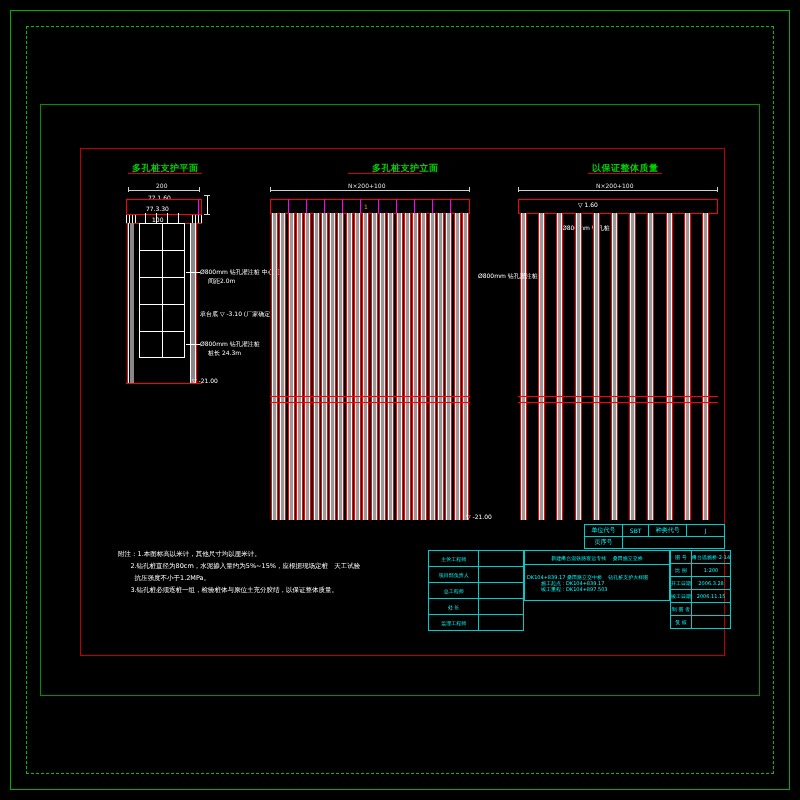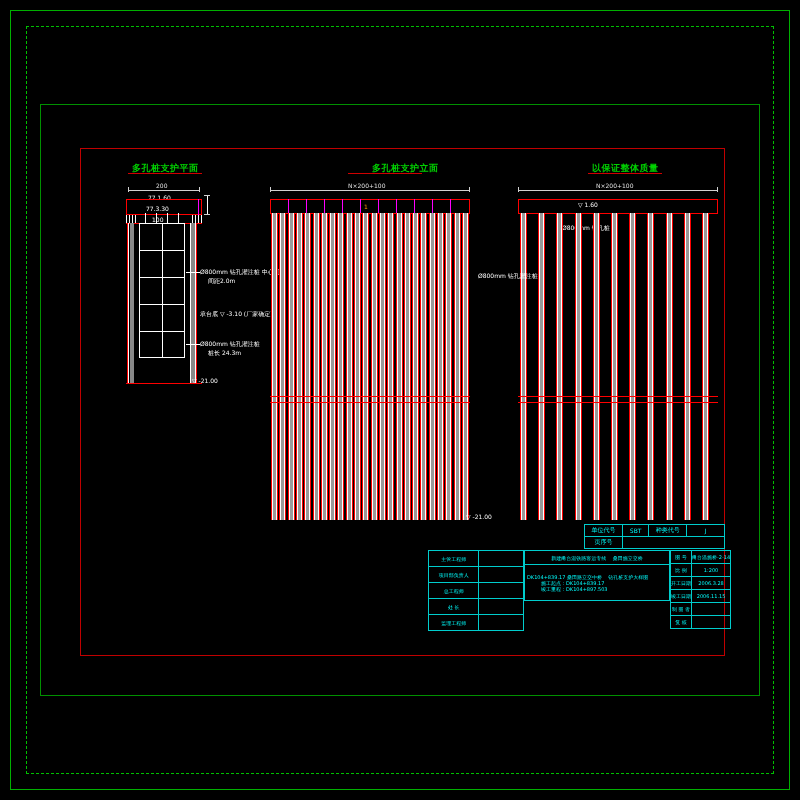--- a/index.html
+++ b/index.html
@@ -410,20 +410,24 @@
         <div style="position: absolute; left: 5px; top: 0px; width: 1px; height: 100%; background: rgb(255, 255, 255);"></div>
         <div style="position: absolute; left: 6px; top: 0px; width: 1px; height: 100%; background: rgb(255, 0, 0);"></div>
       </div>
     </div>
 
   <div class="hline-r" style="left:518px;top:396px;width:200px;"></div>
   <div class="hline-r" style="left:518px;top:402px;width:200px;"></div>
 
   <div class="dimtxt" style="left:478px;top:272px;color:#ffffff;">Ø800mm 钻孔灌注桩</div>
 
+  <div class="notes"><span>附注：1.本图标高以米计，其他尺寸均以厘米计。</span>
+<span>      2.钻孔桩直径为80cm，水泥掺入量约为5%~15%，应根据现场定桩   天工试验</span>
+<span>        抗压强度不小于1.2MPa。</span>
+<span>      3.钻孔桩必须逐桩一组，检验桩体与原位土充分胶结，以保证整体质量。</span></div>
 
   <table class="tb" style="left:584px;top:524px;width:141px;">
     <tbody>
         <tr>
       <td style="width:38px;height:11px;">单位代号</td>
       <td style="width:26px;">SBT</td>
       <td style="width:38px;">种类代号</td>
       <td style="width:39px;">J</td>
     </tr>
     <tr>

